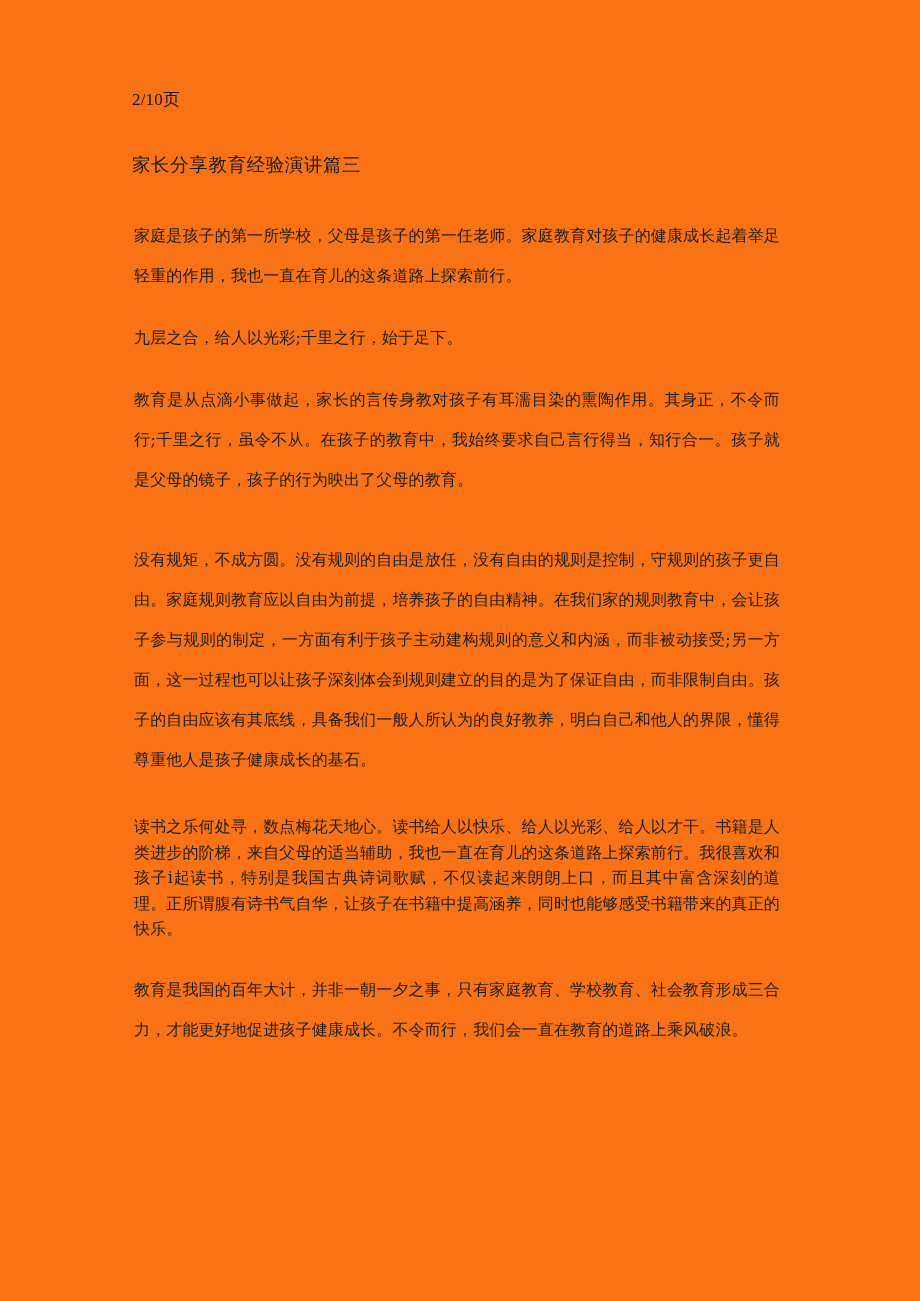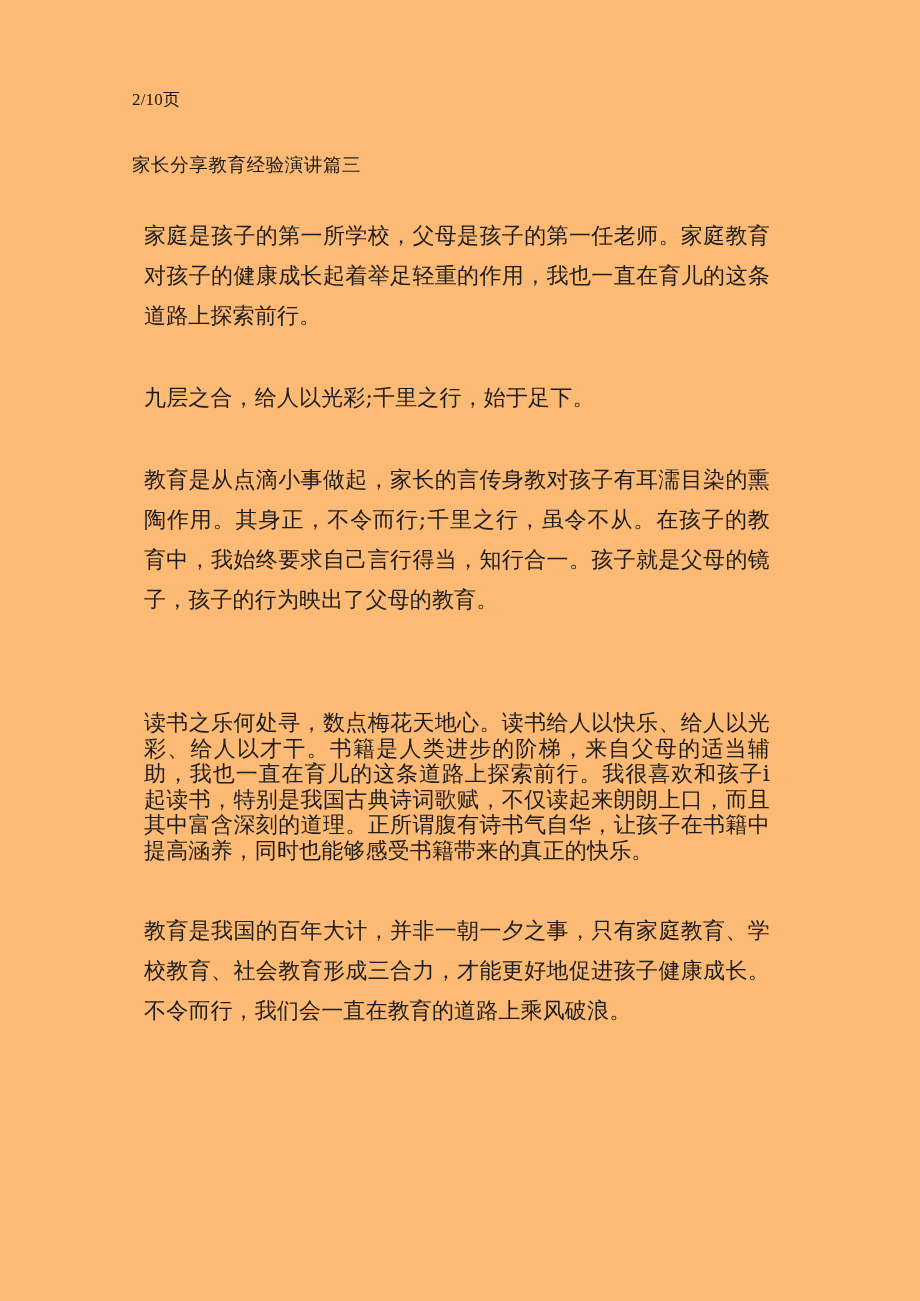--- a/index.html
+++ b/index.html
@@ -17,21 +17,21 @@
     color: #1b1b1b;
     -webkit-font-smoothing: antialiased;
   }
 
   .page {
     position: absolute;
     top: 0;
     left: 0;
     width: 920px;
     height: 1301px;
-    background: #fdba74;
+    background: #f97316;
   }
 
   .content {
     position: absolute;
     left: 132px;
     top: 88px;
     width: 650px;
   }
 
   .page-marker {
@@ -44,32 +44,32 @@
     white-space: nowrap;
   }
 
   .doc-title {
     font-family: "DejaVu Serif", "Liberation Serif", serif;
     font-size: 18.5px;
     line-height: 30px;
     color: #1a1a1a;
     font-weight: normal;
     letter-spacing: 0.6px;
-    margin: 38px 0 0 0;
+    margin: 38px 0 10px 0;
     white-space: nowrap;
   }
 
   .para {
     font-family: "DejaVu Serif", "Liberation Serif", serif;
-    font-size: 22px;
+    font-size: 16px;
     color: #1c1c1c;
     text-align: justify;
     text-justify: inter-character;
     letter-spacing: 0.15px;
-    margin: 12px;
+    margin: 2px;
   }
 
   
   .para.loose {
     line-height: 40px;
   }
 
   
   .para.tight {
     line-height: 25.5px;
@@ -103,20 +103,21 @@
 
     <div class="gap-sm"></div>
 
     <p class="para loose">教育是从点滴小事做起，家长的言传身教对孩子有耳濡目染的熏陶作用。其身正，不令而行;千里之行，虽令不从。在孩子的教育中，我始终要求自己言行得当，知行合一。孩子就是父母的镜子，孩子的行为映出了父母的教育。</p>
 
     <div class="gap-sm"></div>
 
 
     <div class="gap-sm"></div>
 
+    <p class="para loose">没有规矩，不成方圆。没有规则的自由是放任，没有自由的规则是控制，守规则的孩子更自由。家庭规则教育应以自由为前提，培养孩子的自由精神。在我们家的规则教育中，会让孩子参与规则的制定，一方面有利于孩子主动建构规则的意义和内涵，而非被动接受;另一方面，这一过程也可以让孩子深刻体会到规则建立的目的是为了保证自由，而非限制自由。孩子的自由应该有其底线，具备我们一般人所认为的良好教养，明白自己和他人的界限，懂得尊重他人是孩子健康成长的基石。</p>
 
     <div class="gap-lg"></div>
 
     <p class="para tight">读书之乐何处寻，数点梅花天地心。读书给人以快乐、给人以光彩、给人以才干。书籍是人类进步的阶梯，来自父母的适当辅助，我也一直在育儿的这条道路上探索前行。我很喜欢和孩子i起读书，特别是我国古典诗词歌赋，不仅读起来朗朗上口，而且其中富含深刻的道理。正所谓腹有诗书气自华，让孩子在书籍中提高涵养，同时也能够感受书籍带来的真正的快乐。</p>
 
     <div class="gap-md"></div>
 
     <p class="para loose">教育是我国的百年大计，并非一朝一夕之事，只有家庭教育、学校教育、社会教育形成三合力，才能更好地促进孩子健康成长。不令而行，我们会一直在教育的道路上乘风破浪。</p>
 
     <div class="spacer-bottom"></div>

